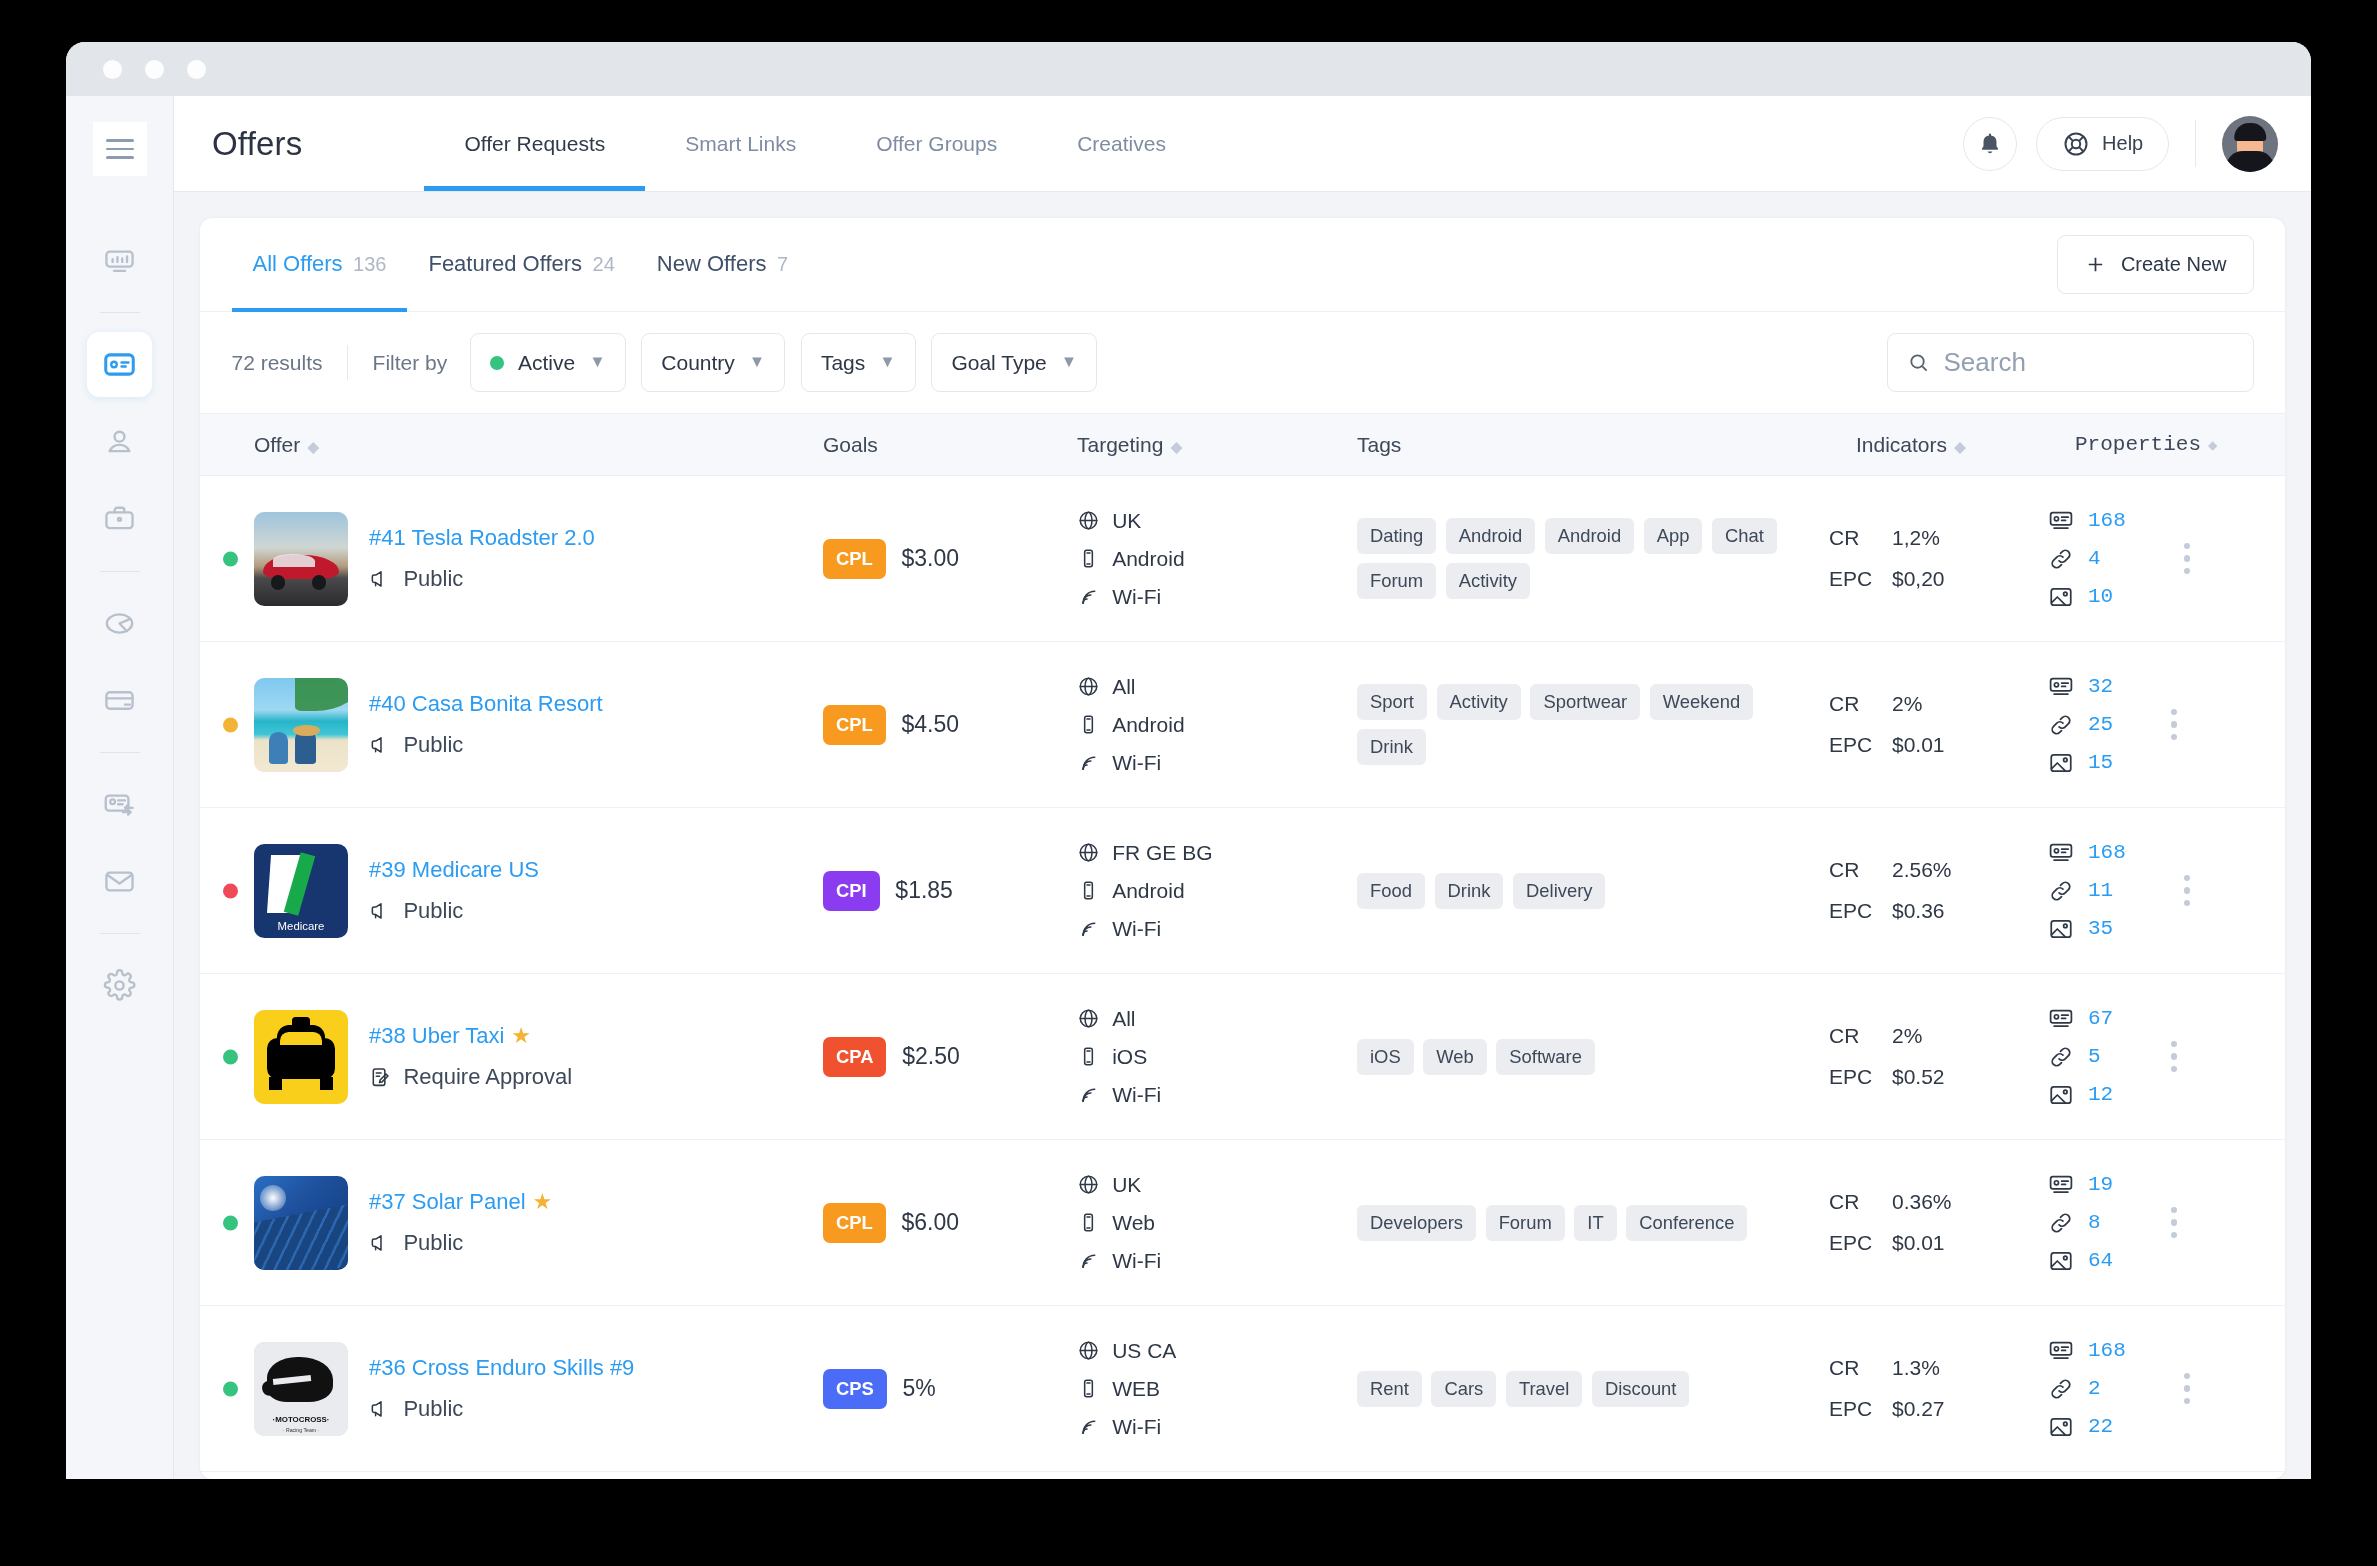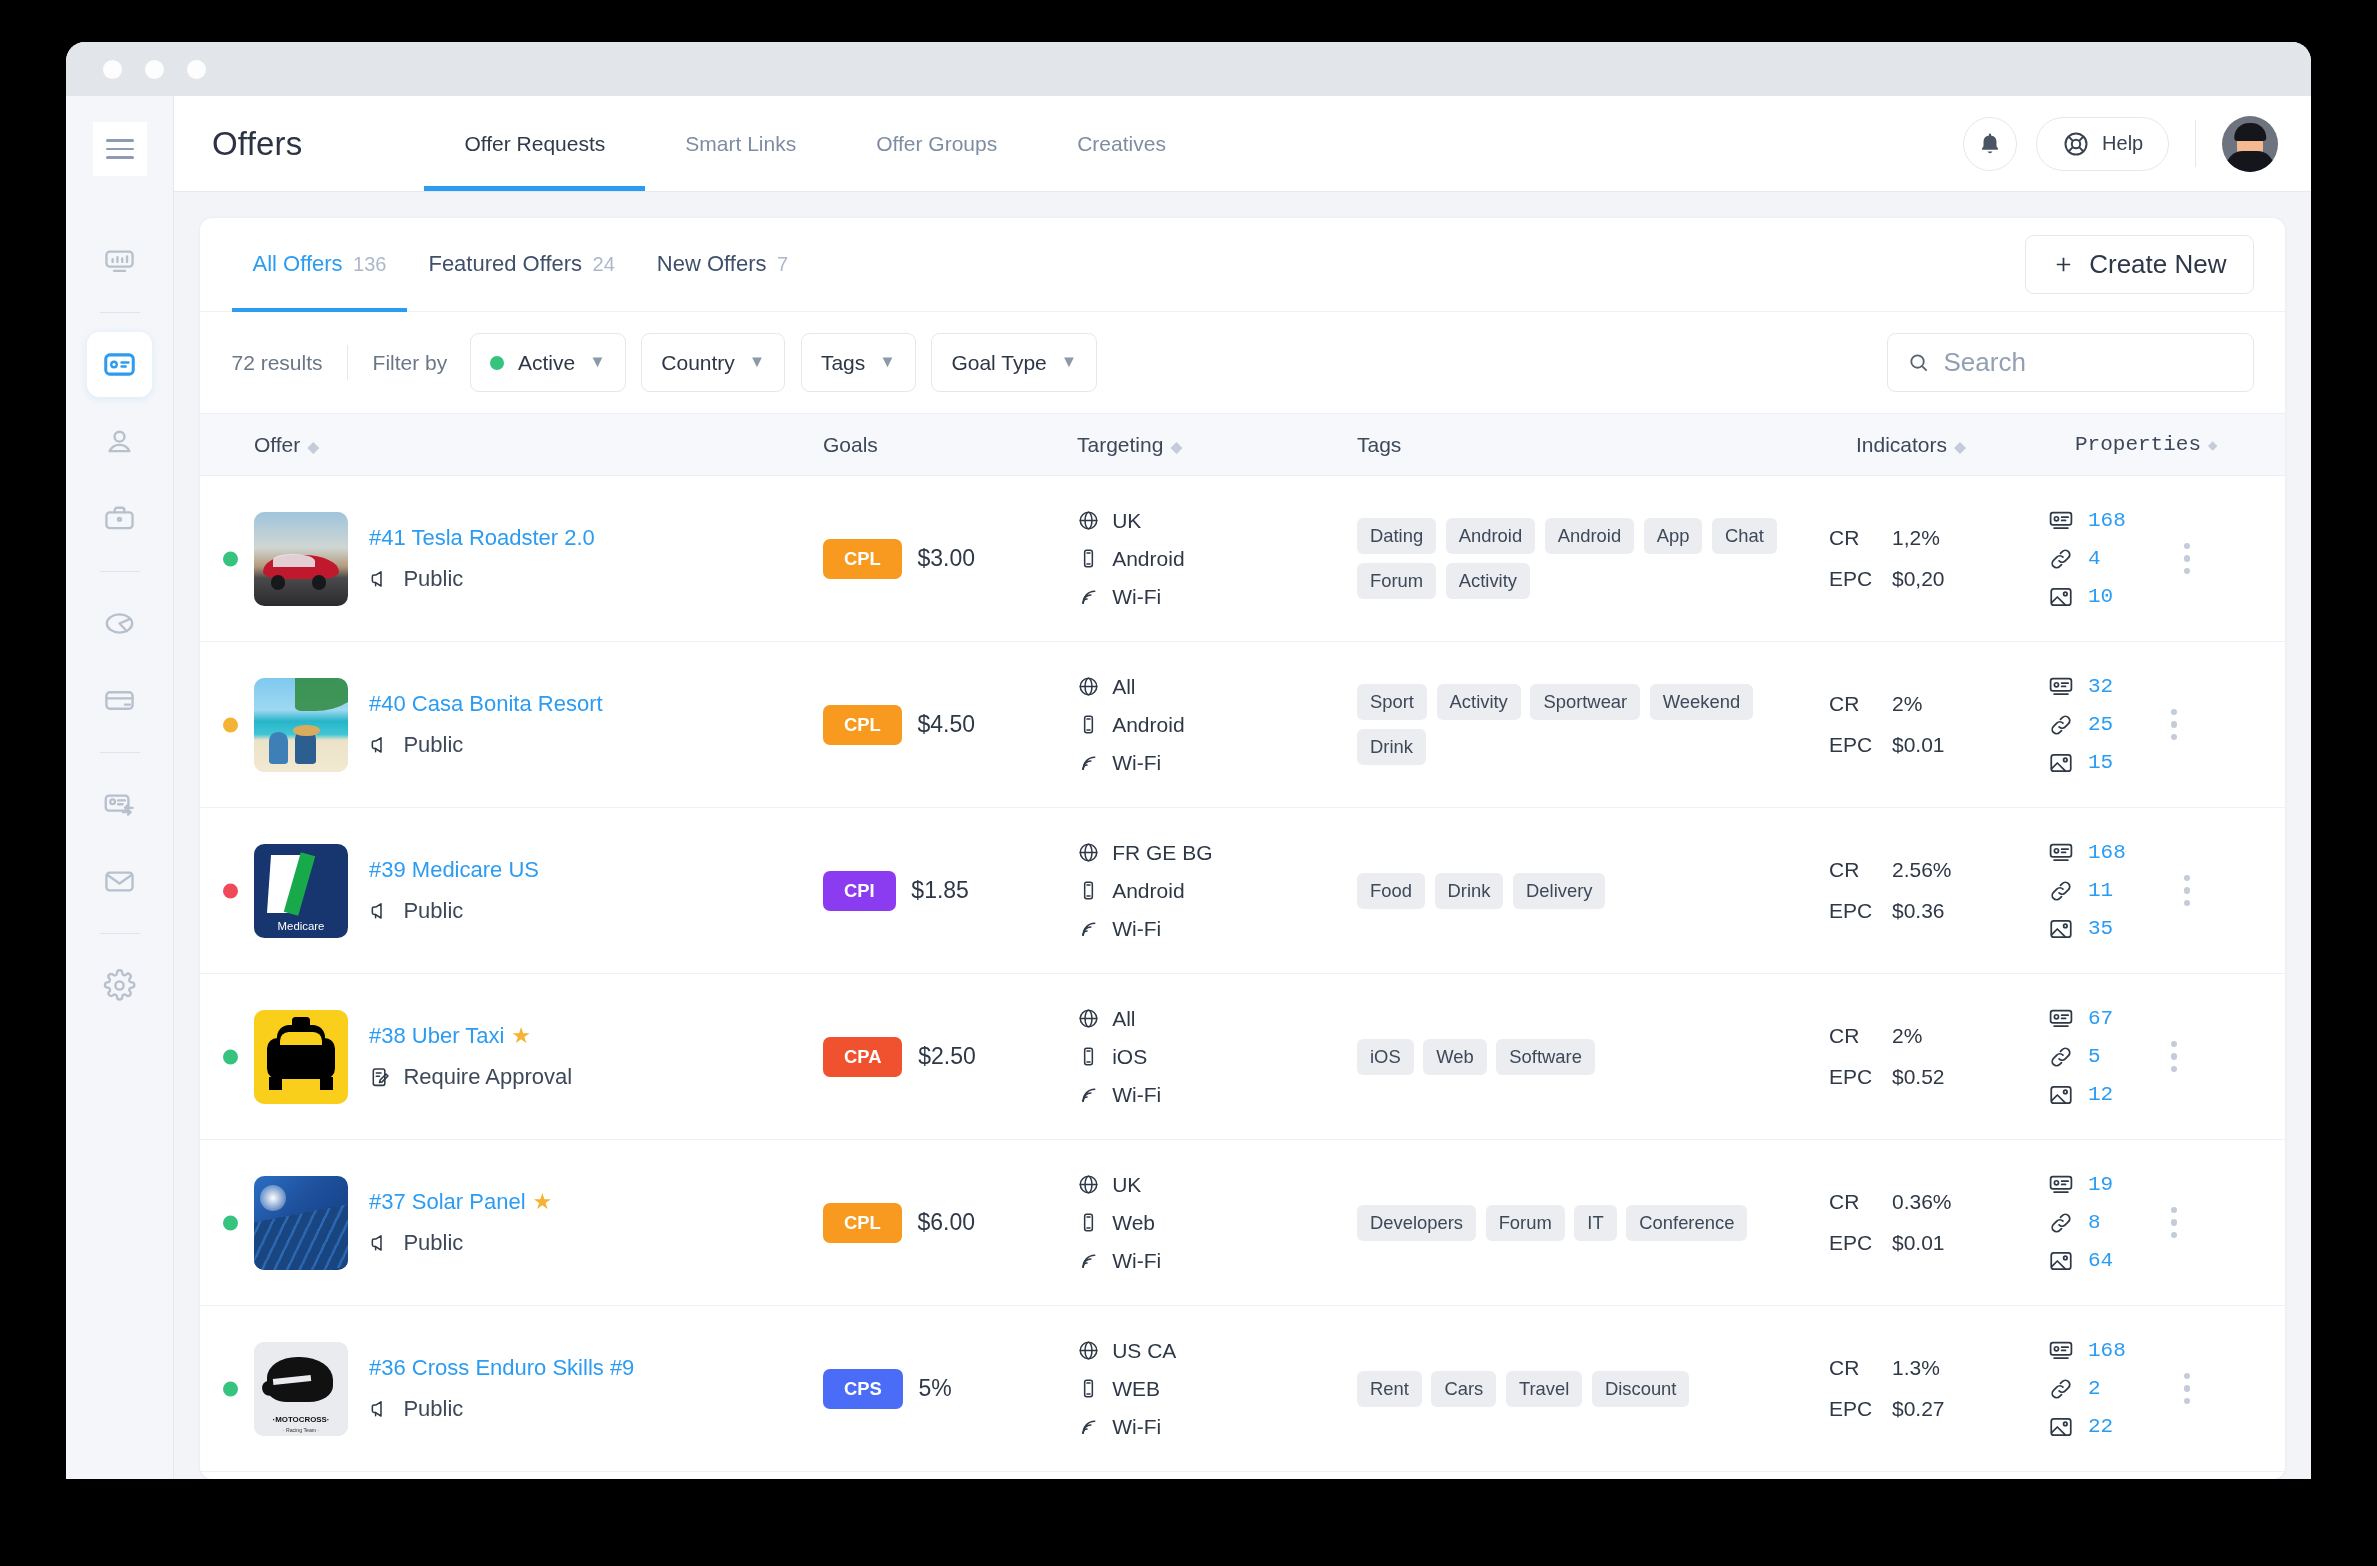--- a/index.html
+++ b/index.html
@@ -126,21 +126,21 @@
     font-size: 22px; color: #41506a; align-self: stretch; padding-top: 33px;
   }
   .tab.active { color: #2b9cf2; }
   .tab .cnt { font-size: 20px; color: #aeb8c7; }
   .tab.active::after {
     content: ""; position: absolute; left: 0; right: 0; bottom: 0; height: 4.4px; background: #2b9cf2;
   }
   .create-btn {
     margin-left: auto; height: 59px; border: 1.3px solid #e2e7ee; background: #fff;
     border-radius: 8.7px; display: flex; align-items: center; gap: 14px;
-    padding: 0 26px; font-size: 26px; color: #2d3747; cursor: pointer;
+    padding: 0 26px; font-size: 20px; color: #2d3747; cursor: pointer;
   }
 
   .filterrow {
     height: 101px; display: flex; align-items: center; padding: 0 31.5px; gap: 15.7px;
   }
   .results { font-size: 21px; color: #6b7787; }
   .fsep { width: 1.3px; height: 35px; background: #e4e8ef; margin: 0 8.7px; }
   .filterby { font-size: 21px; color: #6b7787; margin-right: 7px; }
   .dd {
     height: 59px; border: 1.3px solid #e2e7ee; border-radius: 8.7px; background: #fff;
@@ -187,21 +187,21 @@
   }
   .offer-meta { display: flex; flex-direction: column; gap: 15.7px; }
   .offer-name { font-size: 22px; color: #2b9cf2; cursor: pointer; display: flex; align-items: center; gap: 7px;}
   .star { color: #f5b335; font-size: 22px; }
   .offer-sub { font-size: 22px; color: #3d4859; display: flex; align-items: center; gap: 11.4px; }
 
   .goal-cell { display: flex; align-items: center; gap: 15.7px; }
   .badge {
     min-width: 54px; height: 40px; border-radius: 7px; color: #fff;
     display: flex; align-items: center; justify-content: center;
-    font-size: 18.4px; font-weight: bold; padding: 0 21px;
+    font-size: 18.4px; font-weight: bold; padding: 0 13px;
   }
   .goal-val { font-size: 23px; color: #2f3846; }
 
   .target-cell { display: flex; flex-direction: column; gap: 14px; }
   .target-line { display: flex; align-items: center; gap: 12.2px; font-size: 21px; color: #2f3846; }
 
   .tags-cell { display: flex; flex-wrap: wrap; gap: 9.6px; max-width: 472px; }
   .tag {
     background: #ebedf0; border-radius: 6.1px; padding: 7px 13px;
     font-size: 18.4px; color: #3d4859; white-space: nowrap;

